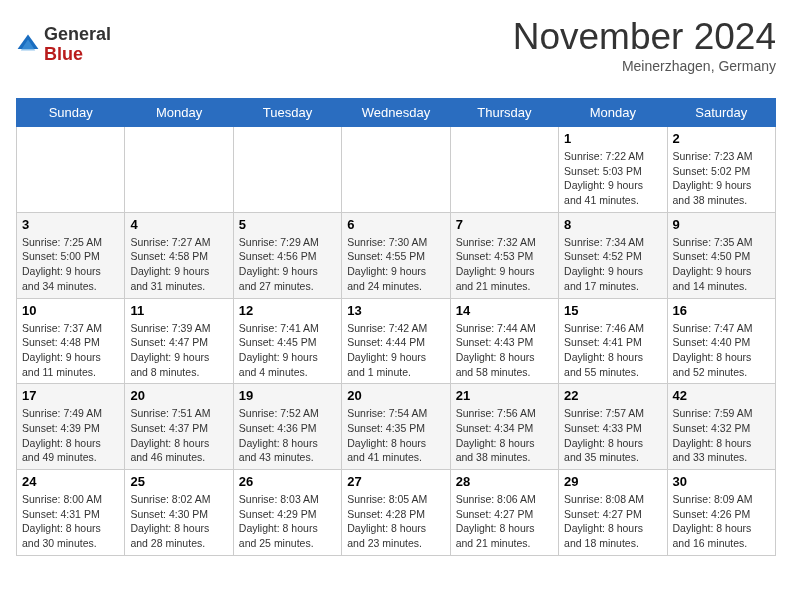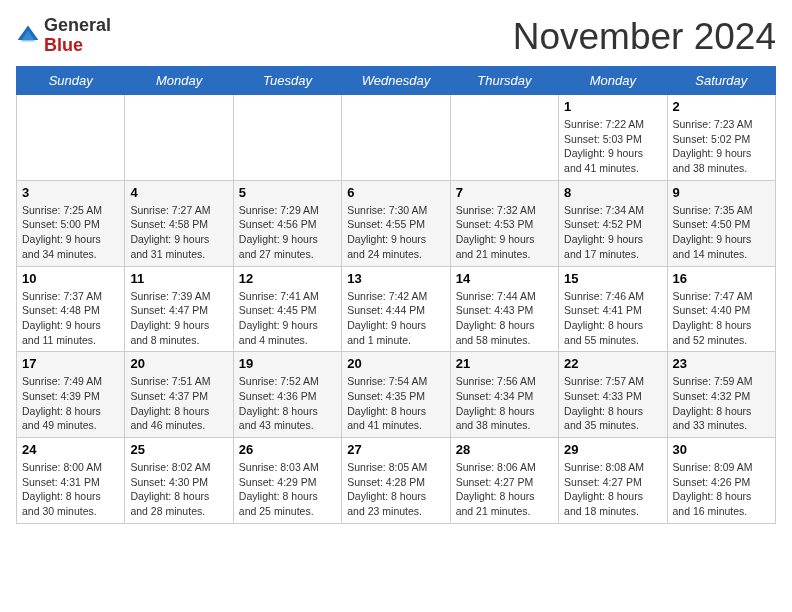--- a/index.html
+++ b/index.html
@@ -5,23 +5,23 @@
     * { margin: 0; padding: 0; box-sizing: border-box; }
     body {
       font-family: Arial, sans-serif;
       background: #fff;
       width: 792px;
       min-height: 612px;
       padding: 16px;
     }
     .header {
       display: flex;
-      align-items: flex-start;
+      align-items: center;
       justify-content: space-between;
-      margin-bottom: 8px;
+      margin-bottom: 24px;
     }
     .logo {
       display: flex;
       align-items: center;
       gap: 4px;
     }
     .logo-text {
       font-size: 18px;
       font-weight: bold;
       line-height: 1.1;
@@ -49,21 +49,20 @@
       border-collapse: collapse;
       font-size: 11px;
     }
     .calendar th {
       background: #2a6dc0;
       color: #fff;
       padding: 6px 4px;
       font-size: 13px;
       font-weight: normal;
       border: 1px solid #2a6dc0;
-      font-style: italic;
     }
     .calendar td {
       border: 1px solid #ccc;
       vertical-align: top;
       padding: 4px 5px;
       width: 14.28%;
       min-height: 80px;
       height: 85px;
       background: #fff;
     }
@@ -94,20 +93,21 @@
       <polygon points="15,2 28,20 2,20" fill="#1a6dc0"></polygon>
       <polygon points="15,8 24,22 6,22" fill="#4a9de0" opacity="0.6"></polygon>
     </svg>
     <div class="logo-text">
       <span class="general">General</span><br>
       <span class="blue">Blue</span>
     </div>
   </div>
   <div class="title-block">
     <div class="month-title">November 2024</div>
+    <div class="subtitle">Meinerzhagen, Germany</div>
   </div>
 </div>
 
 <table class="calendar">
   <thead>
     <tr id="weekday-header">
     <th>Sunday</th>
         <th>Monday</th>
         <th>Tuesday</th>
         <th>Wednesday</th>
@@ -211,21 +211,21 @@
         </td>
         <td>
           <div class="day-number">21</div>
           <div class="day-info">Sunrise: 7:56 AM<br>Sunset: 4:34 PM<br>Daylight: 8 hours and 38 minutes.</div>
         </td>
         <td>
           <div class="day-number">22</div>
           <div class="day-info">Sunrise: 7:57 AM<br>Sunset: 4:33 PM<br>Daylight: 8 hours and 35 minutes.</div>
         </td>
         <td>
-          <div class="day-number">23</div>
+          <div class="day-number">42</div>
           <div class="day-info">Sunrise: 7:59 AM<br>Sunset: 4:32 PM<br>Daylight: 8 hours and 33 minutes.</div>
         </td>
       </tr>
       <tr>
         <td>
           <div class="day-number">24</div>
           <div class="day-info">Sunrise: 8:00 AM<br>Sunset: 4:31 PM<br>Daylight: 8 hours and 30 minutes.</div>
         </td>
         <td>
           <div class="day-number">25</div>

